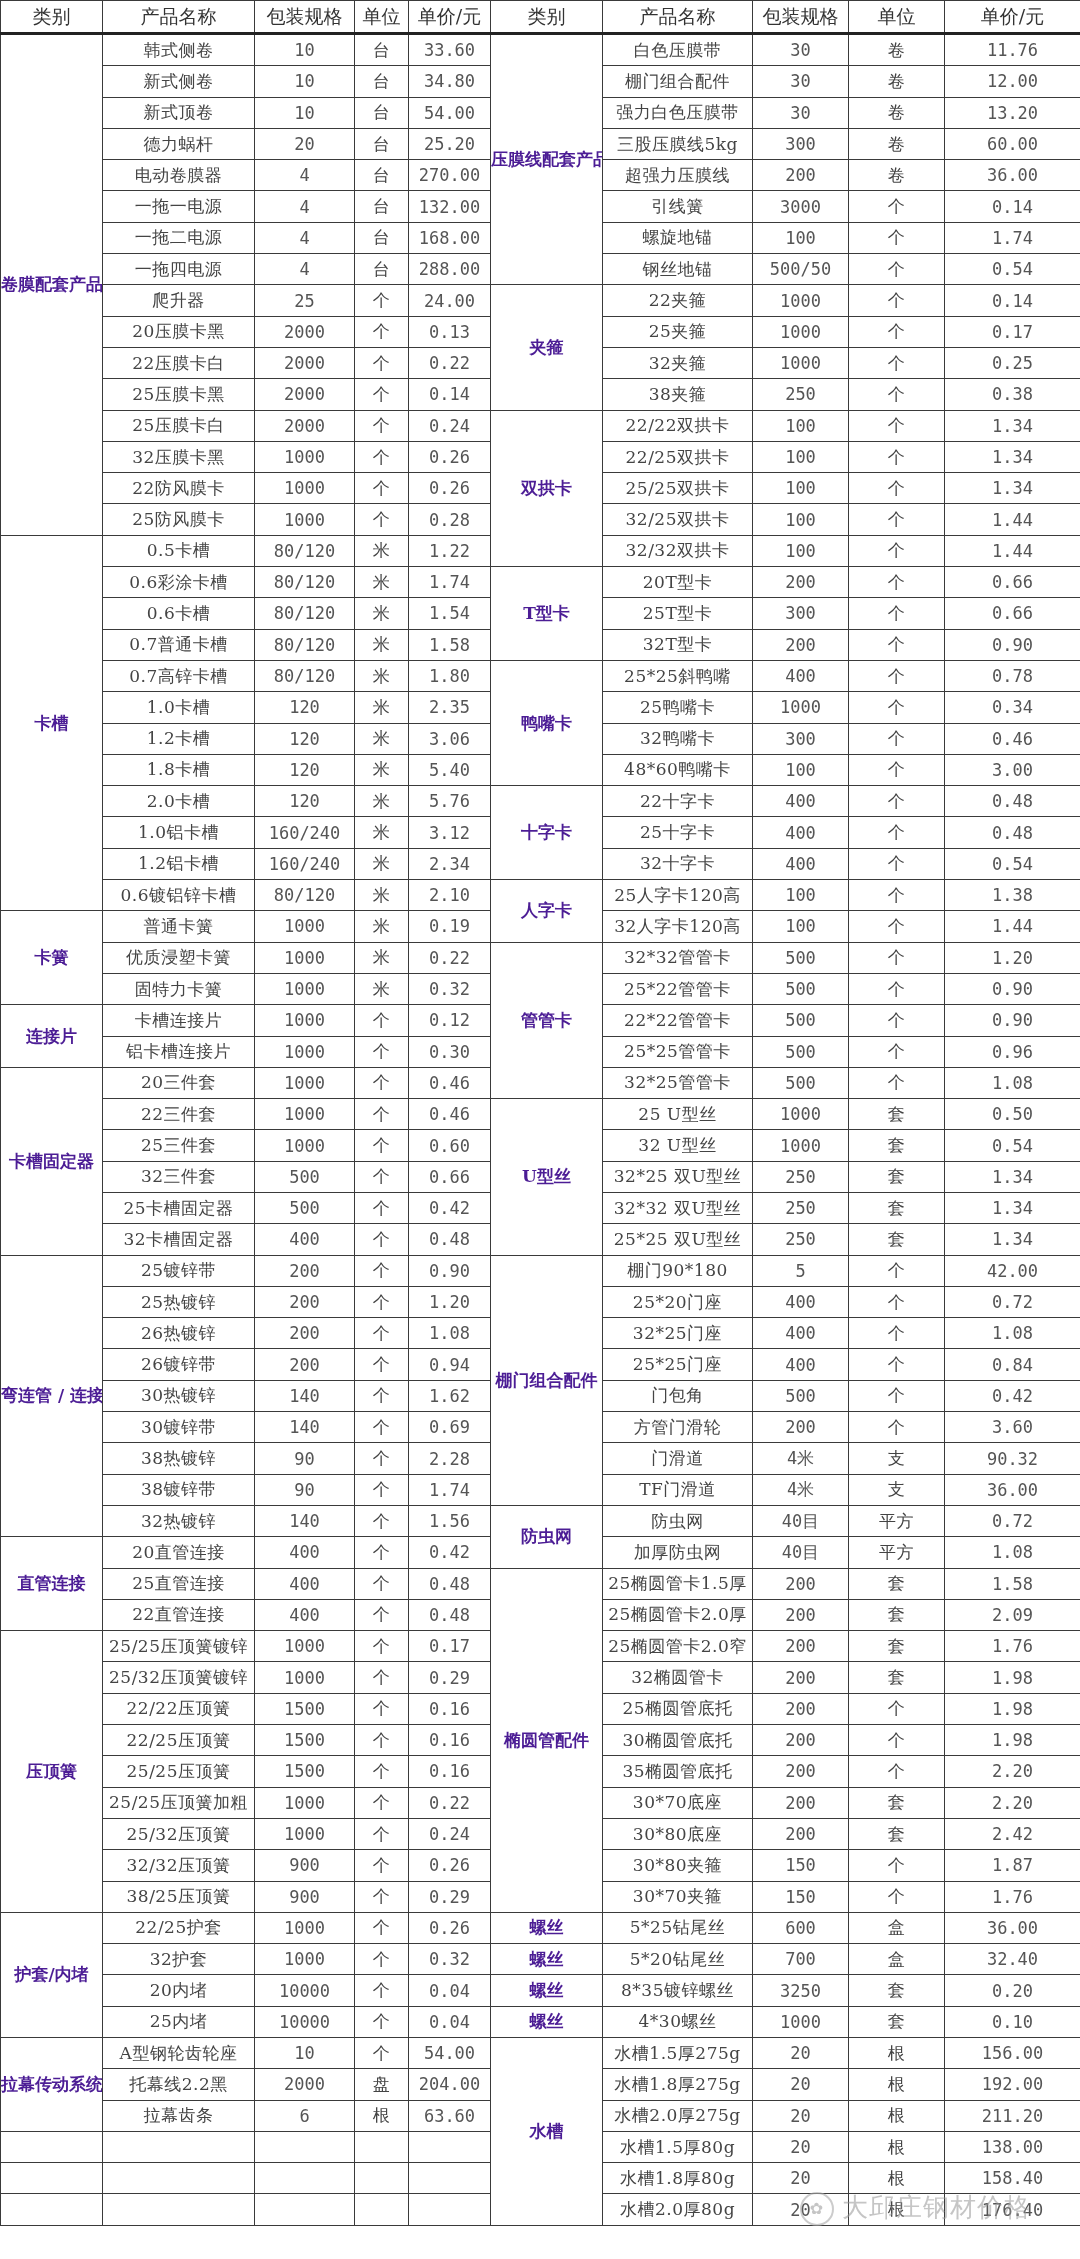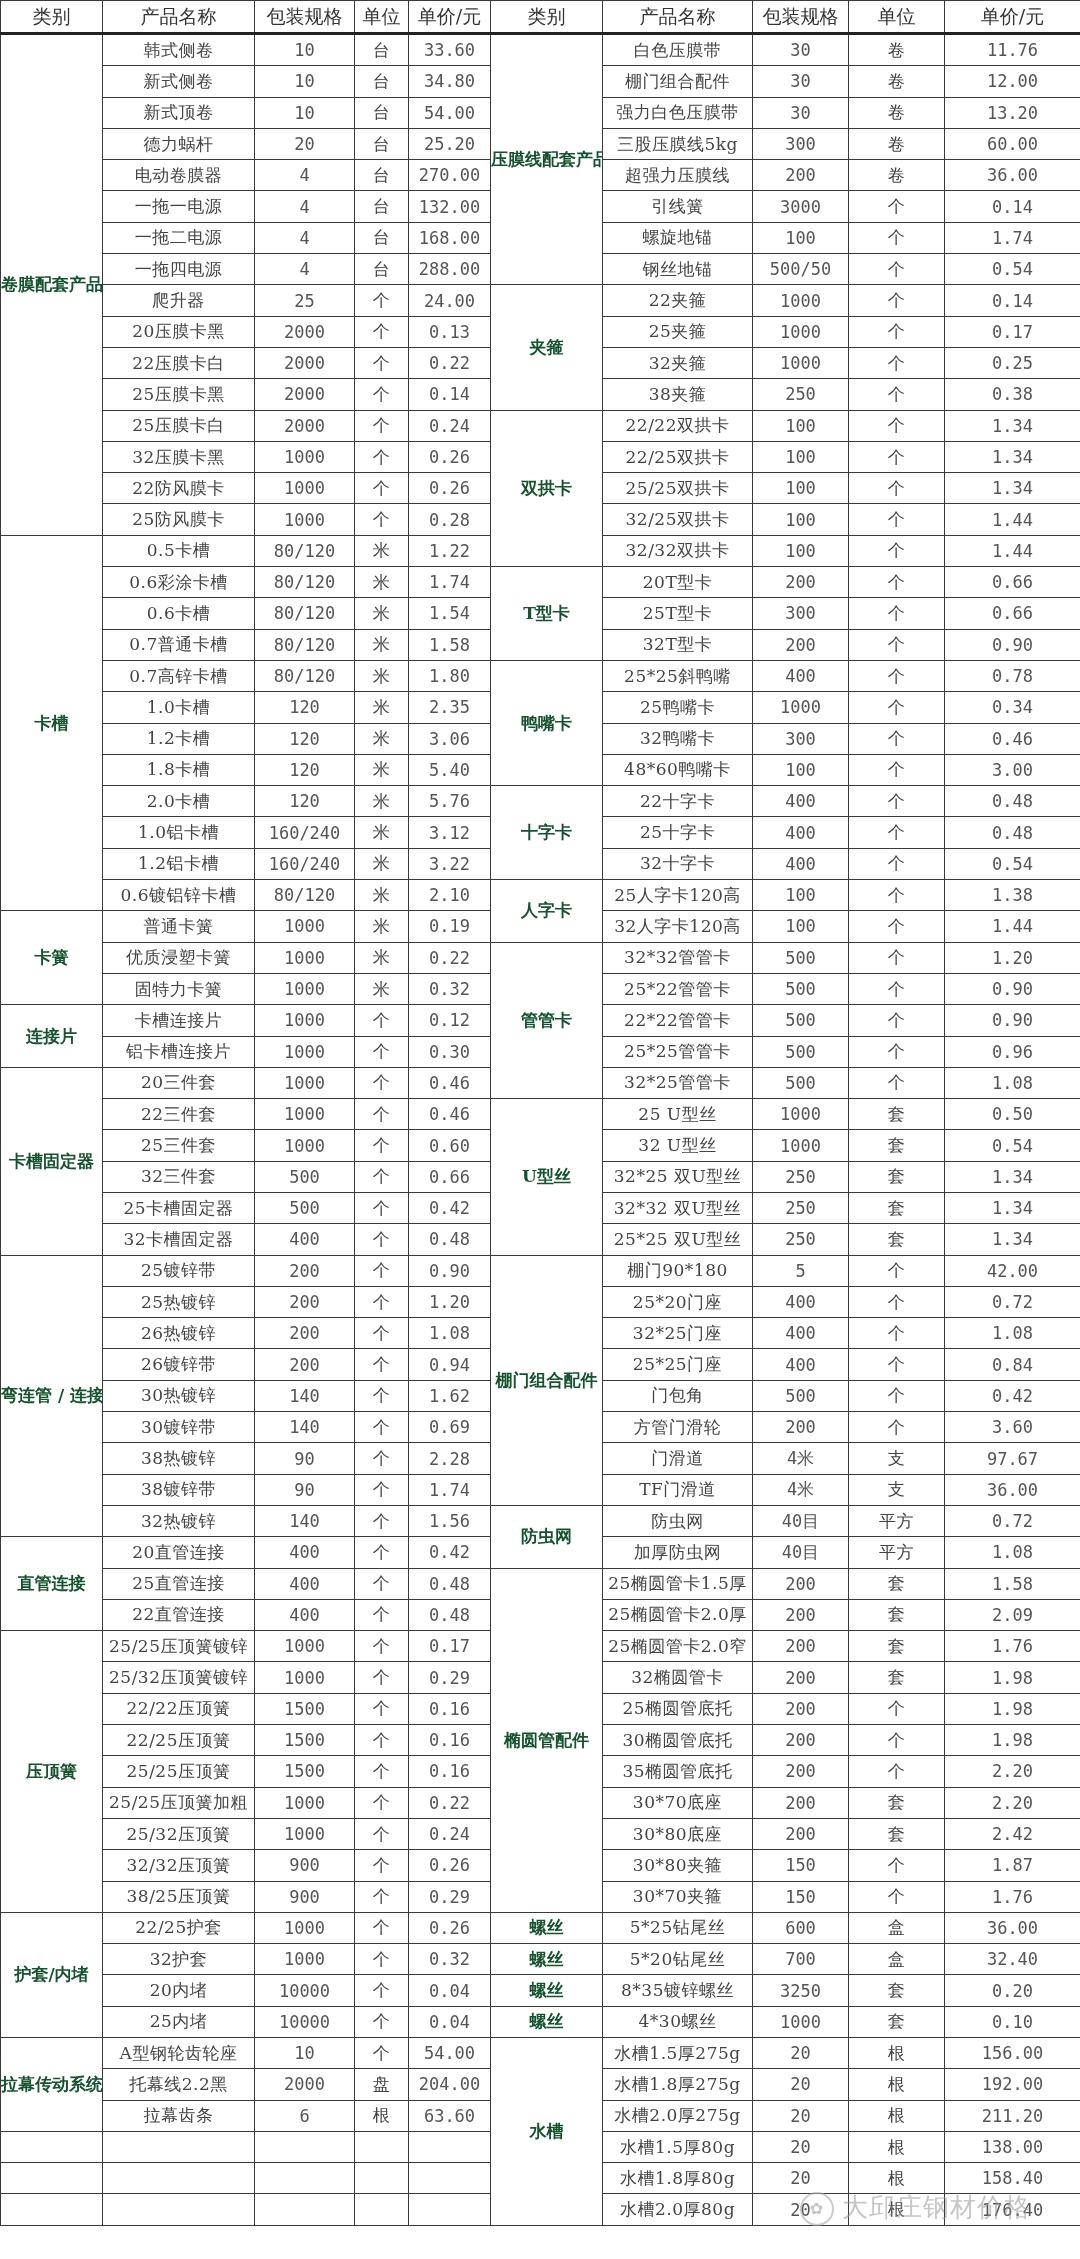--- a/index.html
+++ b/index.html
@@ -6,21 +6,21 @@
   body { width: 1080px; height: 2259px; overflow: hidden; position: relative;
          font-family: "DejaVu Serif", "Liberation Serif", serif; color: #333; }
   table.price { border-collapse: collapse; position: absolute; top: 0; left: 0;
                 width: 1080px; table-layout: fixed; }
   table.price td, table.price th {
     border: 1.5px solid #3a3a3a; text-align: center; vertical-align: middle;
     padding: 0; height: 30.3px; font-size: 17px; white-space: nowrap; overflow: hidden;
   }
   table.price th { font-weight: normal; font-size: 19px; color: #333; height: 31px;
                    border-bottom: 3px solid #222; }
-  td.cat { font-weight: bold; font-size: 19px; color: #14532d; white-space: normal; line-height: 1.35; padding: 0 6px; }
+  td.cat { font-weight: bold; font-size: 19px; color: #4c1d95; white-space: normal; line-height: 1.35; padding: 0 6px; }
   td.name { color: #444; letter-spacing: 0.5px; }
   td.num { color: #555; font-family: "DejaVu Sans Mono", "Liberation Mono", monospace; font-size: 16px; }
   td.split { border-right: 3px solid #222; }
   .watermark { position: absolute; left: 800px; top: 2190px; font-size: 26px;
                color: rgba(150,150,150,0.55); font-family: "DejaVu Sans", sans-serif; letter-spacing: 1px;
                pointer-events: none; }
   .watermark .wm-icon { display: inline-block; width: 30px; height: 30px; border-radius: 50%;
                border: 2px solid rgba(170,170,170,0.6); margin-right: 8px; vertical-align: middle;
                font-size: 16px; line-height: 30px; text-align: center; }
 </style>
@@ -320,21 +320,21 @@
         <td class="num split">3.12</td>
         <td class="name">25十字卡</td>
         <td class="num">400</td>
         <td class="name">个</td>
         <td class="num">0.48</td>
       </tr>
       <tr>
         <td class="name">1.2铝卡槽</td>
         <td class="num">160/240</td>
         <td class="name">米</td>
-        <td class="num split">3.22</td>
+        <td class="num split">2.34</td>
         <td class="name">32十字卡</td>
         <td class="num">400</td>
         <td class="name">个</td>
         <td class="num">0.54</td>
       </tr>
       <tr>
         <td class="name">0.6镀铝锌卡槽</td>
         <td class="num">80/120</td>
         <td class="name">米</td>
         <td class="num split">2.10</td>
@@ -522,21 +522,21 @@
         <td class="num">3.60</td>
       </tr>
       <tr>
         <td class="name">38热镀锌</td>
         <td class="num">90</td>
         <td class="name">个</td>
         <td class="num split">2.28</td>
         <td class="name">门滑道</td>
         <td class="num">4米</td>
         <td class="name">支</td>
-        <td class="num">97.67</td>
+        <td class="num">90.32</td>
       </tr>
       <tr>
         <td class="name">38镀锌带</td>
         <td class="num">90</td>
         <td class="name">个</td>
         <td class="num split">1.74</td>
         <td class="name">TF门滑道</td>
         <td class="num">4米</td>
         <td class="name">支</td>
         <td class="num">36.00</td>

